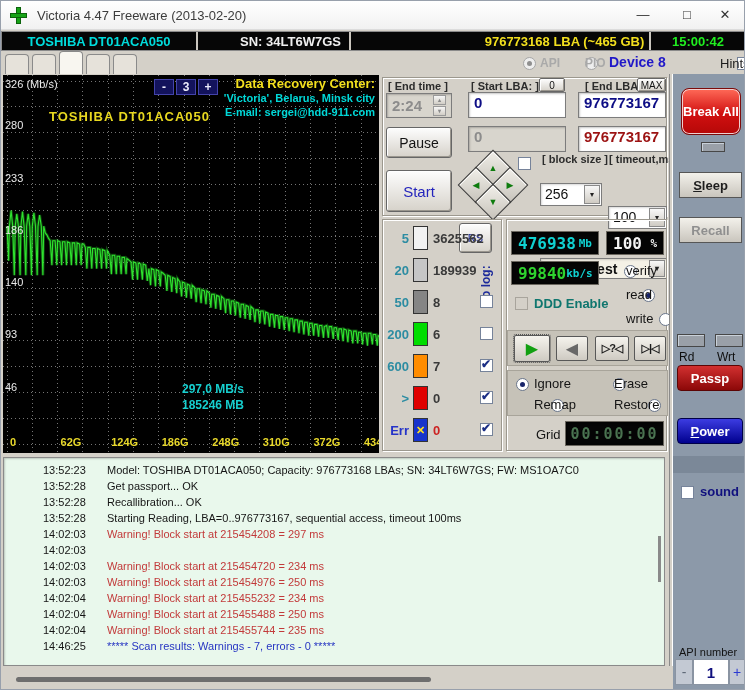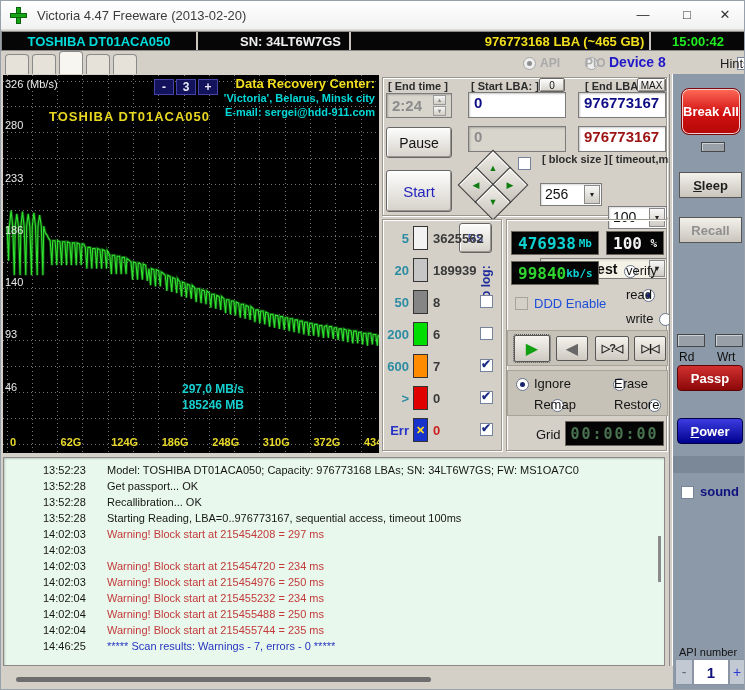--- a/index.html
+++ b/index.html
@@ -84,21 +84,21 @@
   .cnt-cbx{position:absolute;left:97px;top:6px;}
   .rsbtn{left:76px;top:3px;width:33px;height:30px;font-size:11px;font-weight:normal;color:#1c2a9a;}
   .tolog{left:96px;top:82px;width:56px;transform:rotate(-90deg);transform-origin:0 0;color:#1c2a9a;font-weight:bold;font-size:12px;}
 
   
   .stat-panel{left:127px;top:145px;width:161px;height:232px;}
   .lcd{background:#050505;border:1px solid #6b675f;box-shadow:inset 1px 1px 3px #000;display:flex;align-items:center;justify-content:space-between;padding:0 6px;font-family:"DejaVu Sans Mono",monospace;font-weight:bold;}
   .lcd .big{font-size:16px;}
   .lcd .unit{font-size:11px;}
   .c-cyan{color:#10d2d2;} .c-green{color:#2fd42f;} .c-white{color:#f2f2f2;}
-  .ddd-lbl{color:#1d4ed8;font-size:13px;font-weight:normal;}
+  .ddd-lbl{color:#0f766e;font-size:13px;font-weight:bold;}
   .radlbl{font-size:13px;color:#141414;}
   .strip{background:#c6c2b8;border:1px solid #a8a49a;}
   .pbtn{position:absolute;background:linear-gradient(#f5f3ed,#cecac2);border:1px solid #585858;border-radius:2px;display:flex;align-items:center;justify-content:center;}
   .pbtn .gi{font-size:16px;}
   .gi-play{color:#12a012;} .gi-back{color:#686868;}
   .gi-sm{font-size:11px;font-weight:bold;color:#1c1c1c;letter-spacing:-1px;}
   .timer{justify-content:center;color:#4a7350;font-size:15px;letter-spacing:2px;}
   .gridlbl{font-size:13px;color:#141414;}
 
   

